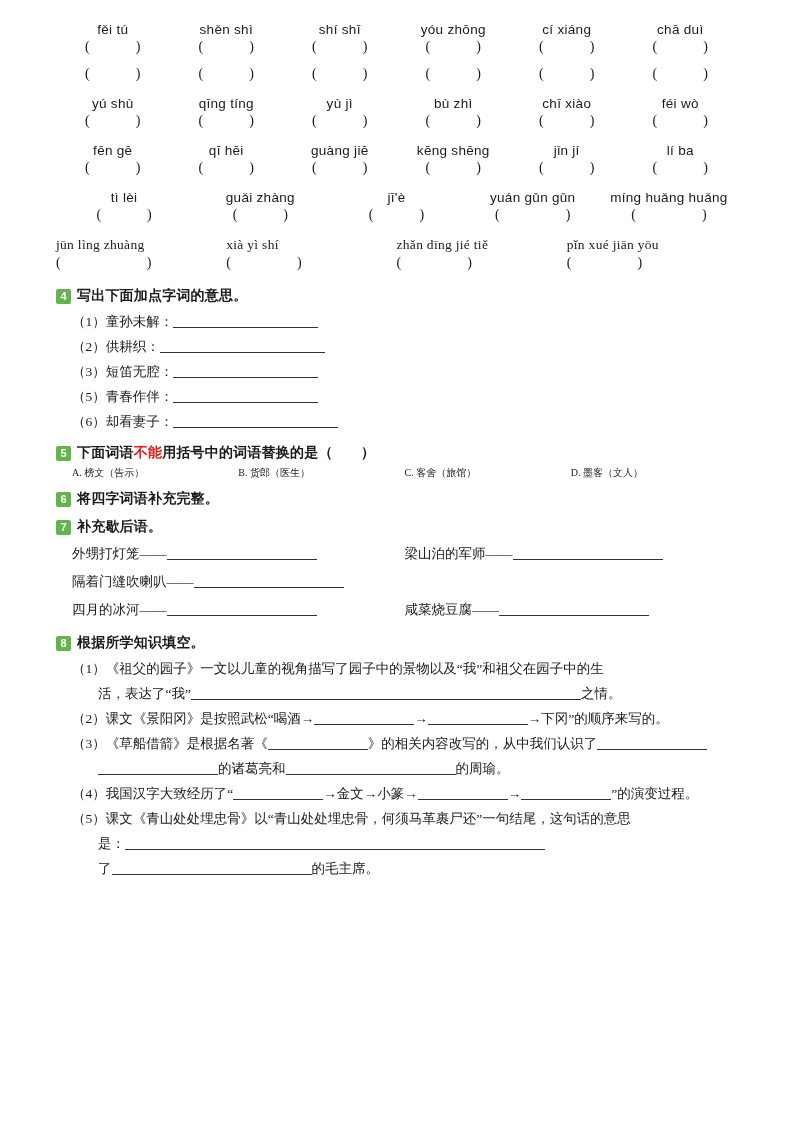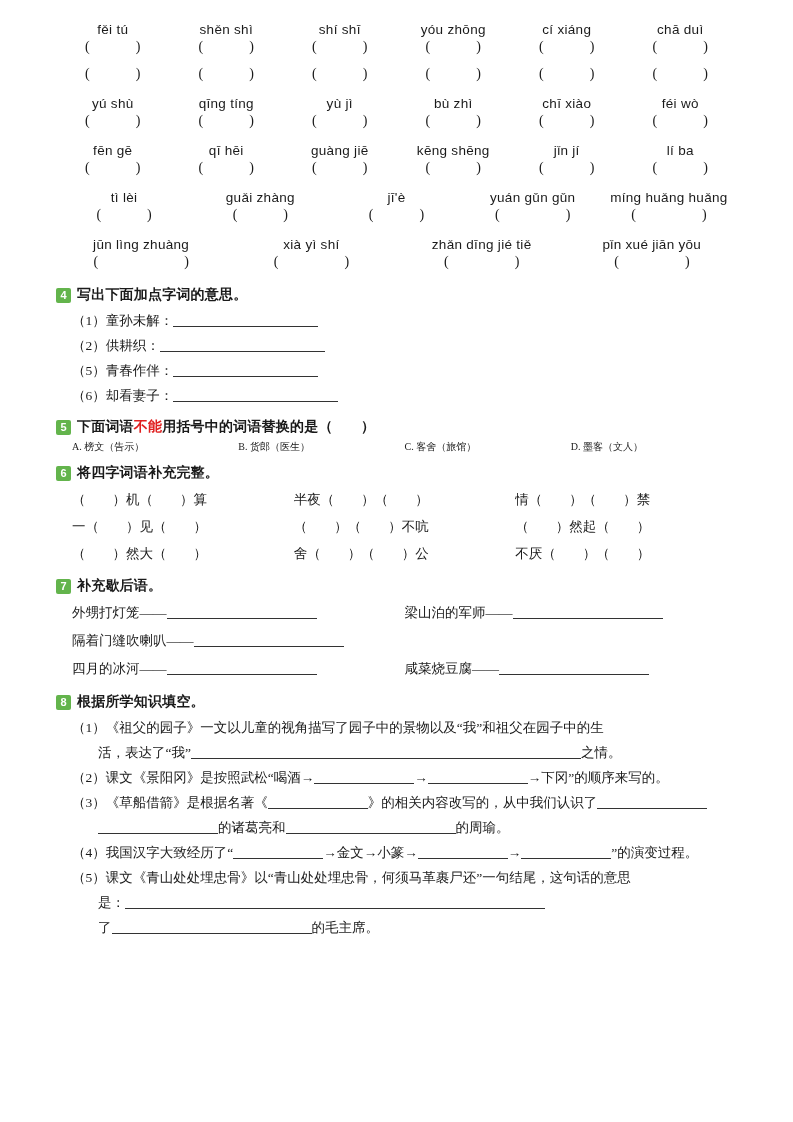--- a/index.html
+++ b/index.html
@@ -60,21 +60,21 @@
     font-style:normal;
     display:inline-block;
     width:46px;
   }
   .paren.wide i{width:66px;}
   .paren.xwide i{width:86px;}
 
   
   .py-row.cols5 .cell, .br-row.cols5 .cell{flex:1 1 0;}
   .py-row.cols4, .br-row.cols4{padding-right:0;}
-  .py-row.cols4 .cell, .br-row.cols4 .cell{flex:1 1 0;text-align:center;}
+  .py-row.cols4 .cell, .br-row.cols4 .cell{flex:1 1 0;text-align:left;font-family:Liberation Serif, serif;}
 
   
   .q{
     padding:0 52px;
     box-sizing:border-box;
     margin-top:10px;
   }
   .q-head{
     display:flex;
     align-items:center;
@@ -242,20 +242,21 @@
     <div class="q-head">
       <span class="qnum">4</span>
       <span class="q-title">写出下面加点字词的意思。</span>
     </div>
     <div class="q-body">
       <div class="two-col">
         <div><span>（1）童孙未解：</span><span class="fill" style="width:145px"></span></div>
         <div><span>（2）供耕织：</span><span class="fill" style="width:165px"></span></div>
       </div>
       <div class="two-col">
+        <div><span>（3）短笛无腔：</span><span class="fill" style="width:145px"></span></div>
       </div>
       <div class="two-col">
         <div><span>（5）青春作伴：</span><span class="fill" style="width:145px"></span></div>
         <div><span>（6）却看妻子：</span><span class="fill" style="width:165px"></span></div>
       </div>
     </div>
   </div>
 
   <div class="q">
     <div class="q-head">
@@ -268,37 +269,20 @@
       <span>C. 客舍（旅馆）</span>
       <span>D. 墨客（文人）</span>
     </div>
   </div>
 
   <div class="q">
     <div class="q-head">
       <span class="qnum">6</span>
       <span class="q-title">将四字词语补充完整。</span>
     </div>
-    <div class="q-body">
-      <div class="idiom-row">
-        <span>（　　）机（　　）算</span>
-        <span>半夜（　　）（　　）</span>
-        <span>情（　　）（　　）禁</span>
-      </div>
-      <div class="idiom-row">
-        <span>一（　　）见（　　）</span>
-        <span>（　　）（　　）不吭</span>
-        <span>（　　）然起（　　）</span>
-      </div>
-      <div class="idiom-row">
-        <span>（　　）然大（　　）</span>
-        <span>舍（　　）（　　）公</span>
-        <span>不厌（　　）（　　）</span>
-      </div>
-    </div>
   </div>
 
   <div class="q">
     <div class="q-head">
       <span class="qnum">7</span>
       <span class="q-title">补充歇后语。</span>
     </div>
     <div class="q-body">
       <div class="xhy-row">
         <span><span>外甥打灯笼——</span><span class="fill" style="width:150px"></span></span>

